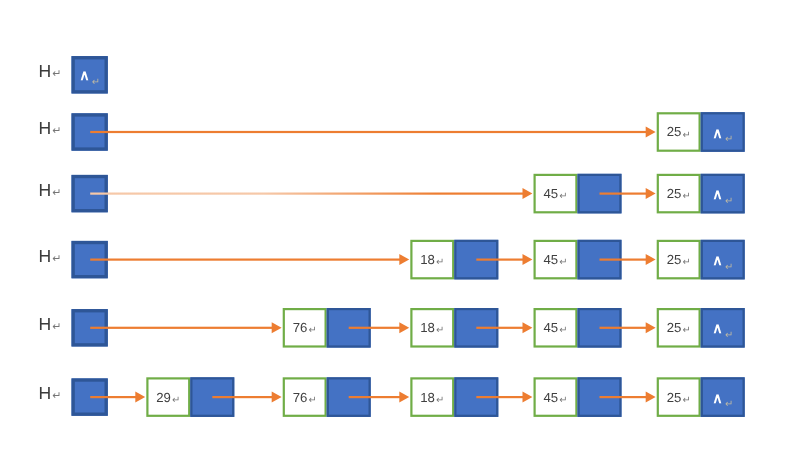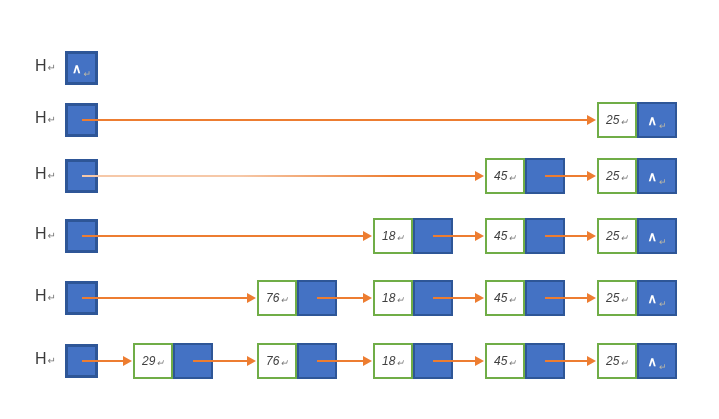--- a/index.html
+++ b/index.html
@@ -42,21 +42,20 @@
   .value-cell {
     position: absolute;
     box-sizing: border-box;
     background: var(--value-fill, #ffffff);
     border: 2px solid var(--value-border, #70AD47);
     display: flex;
     align-items: center;
     justify-content: center;
     font-size: 12px;
     color: #404040;
-    font-style: italic;
   }
   .value-cell .ret {
     font-size: 9px;
     color: var(--mark-on-white, #767676);
     margin-left: 1px;
     transform: translateY(2px);
   }
   .pointer-cell {
     position: absolute;
     box-sizing: border-box;

